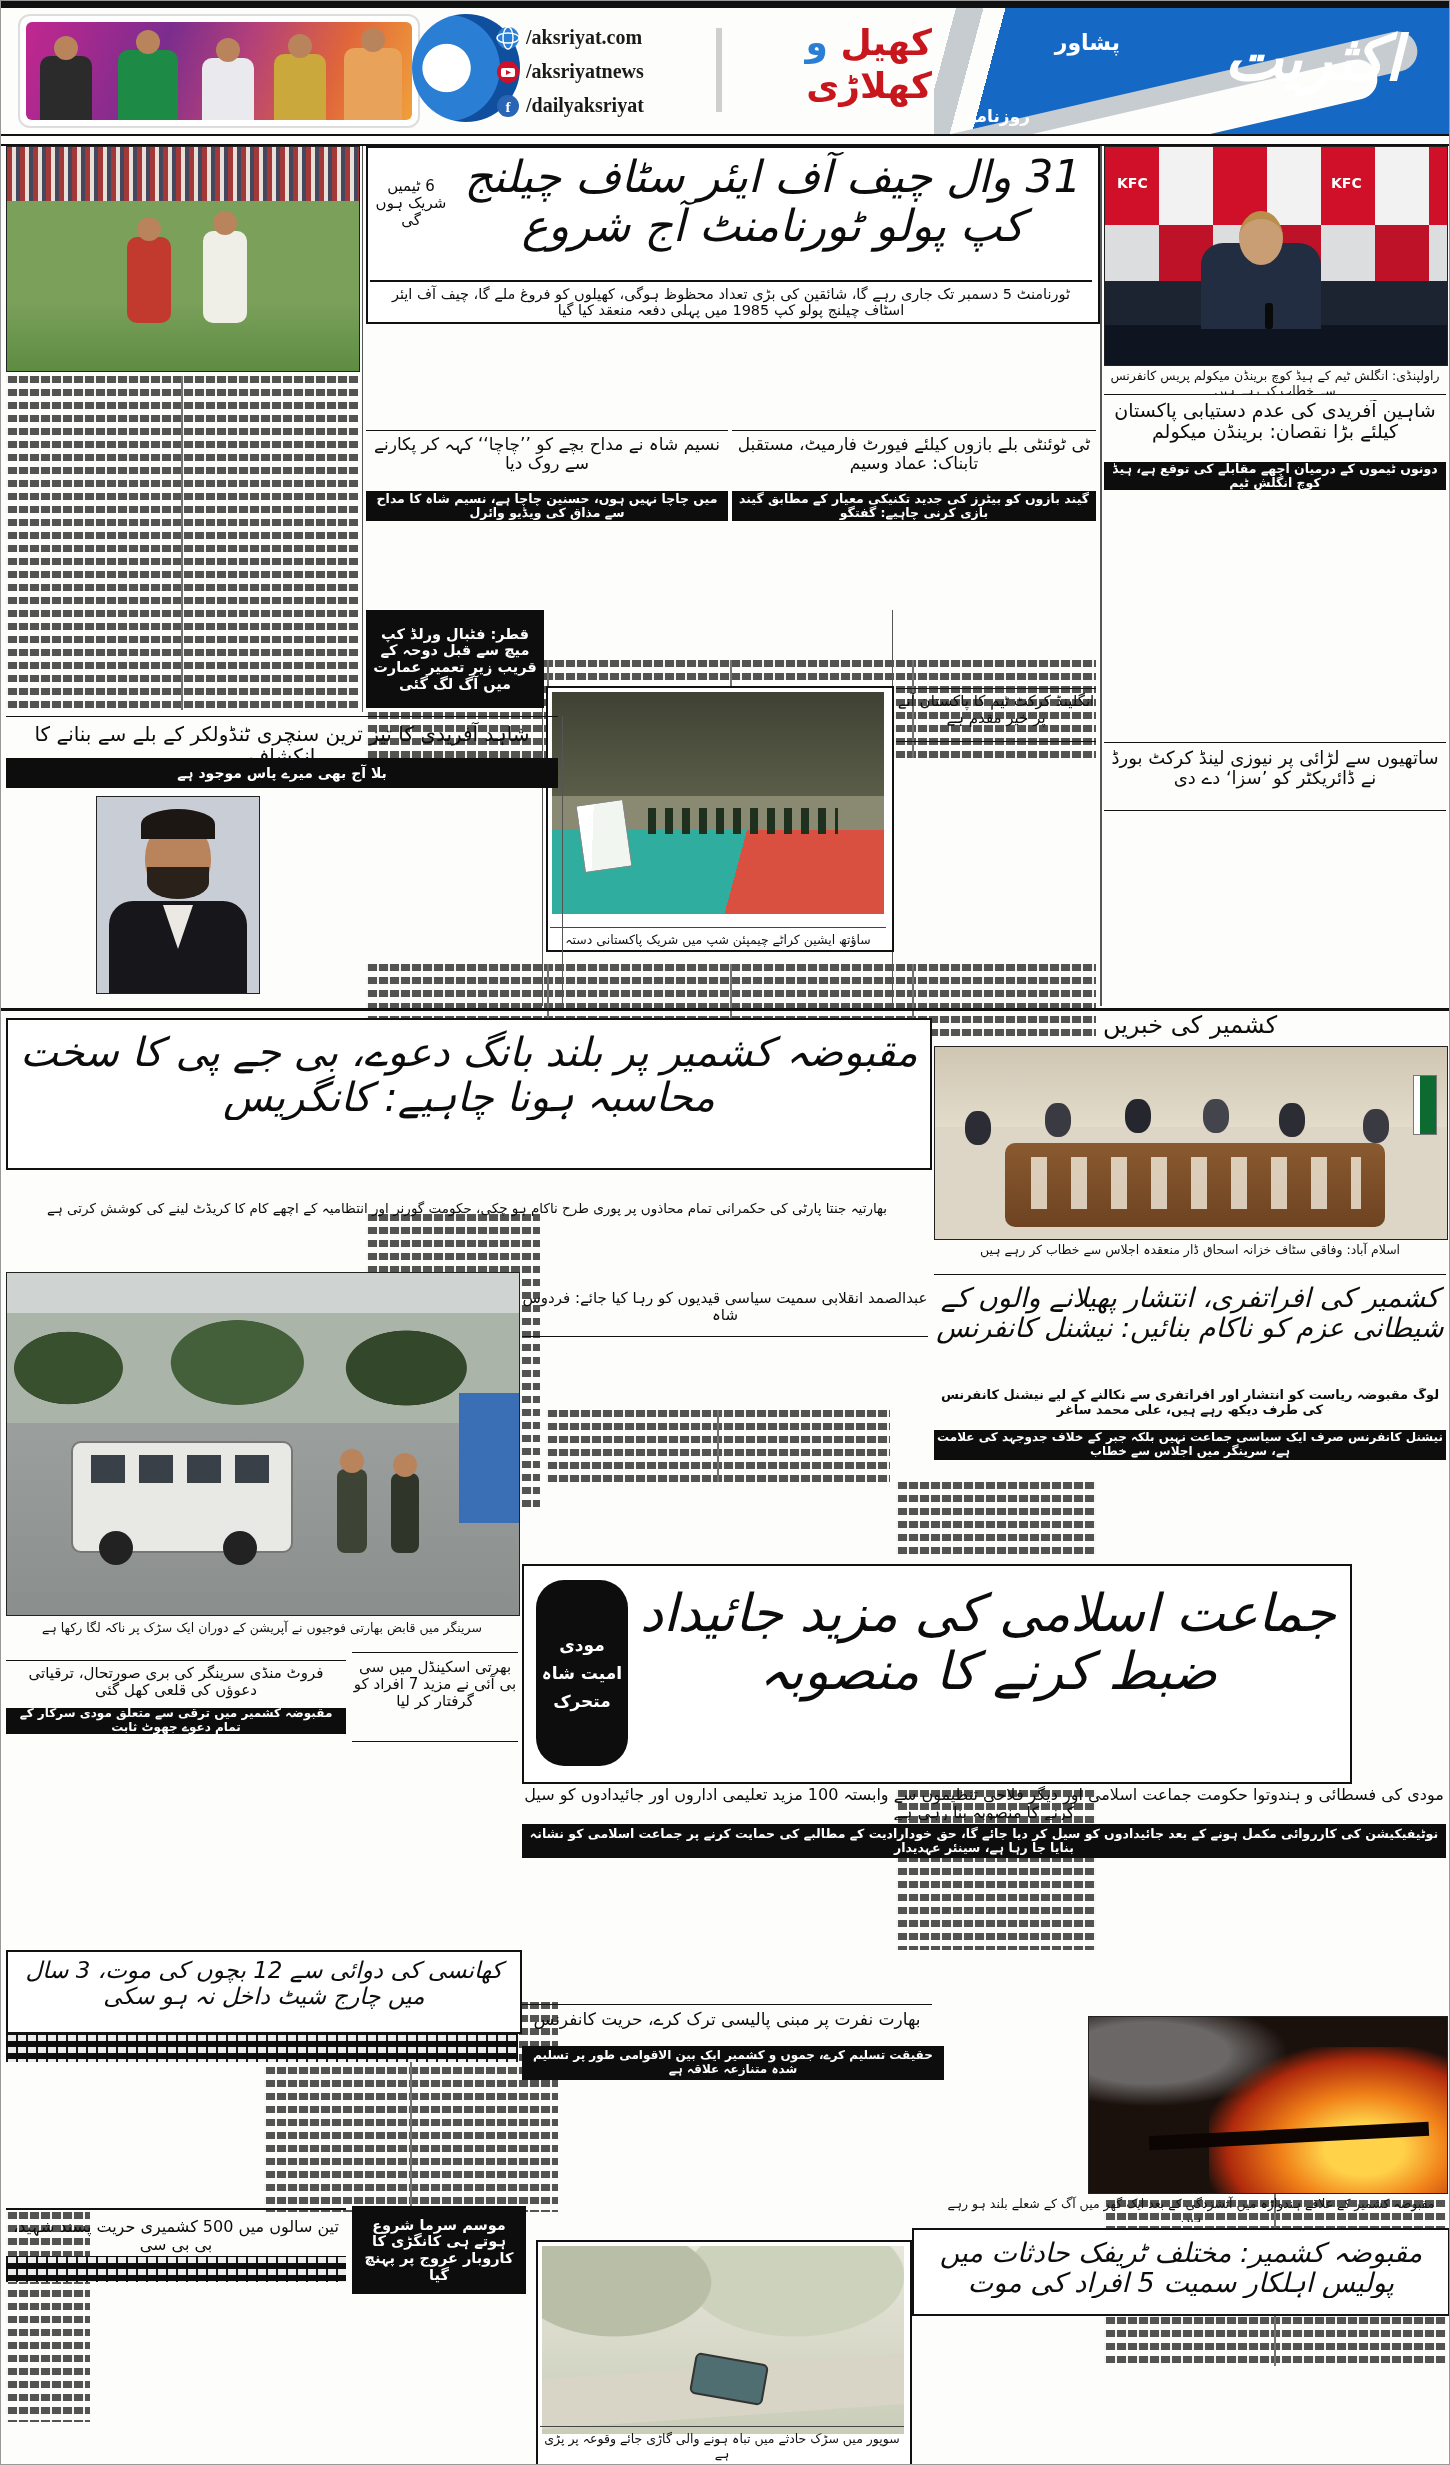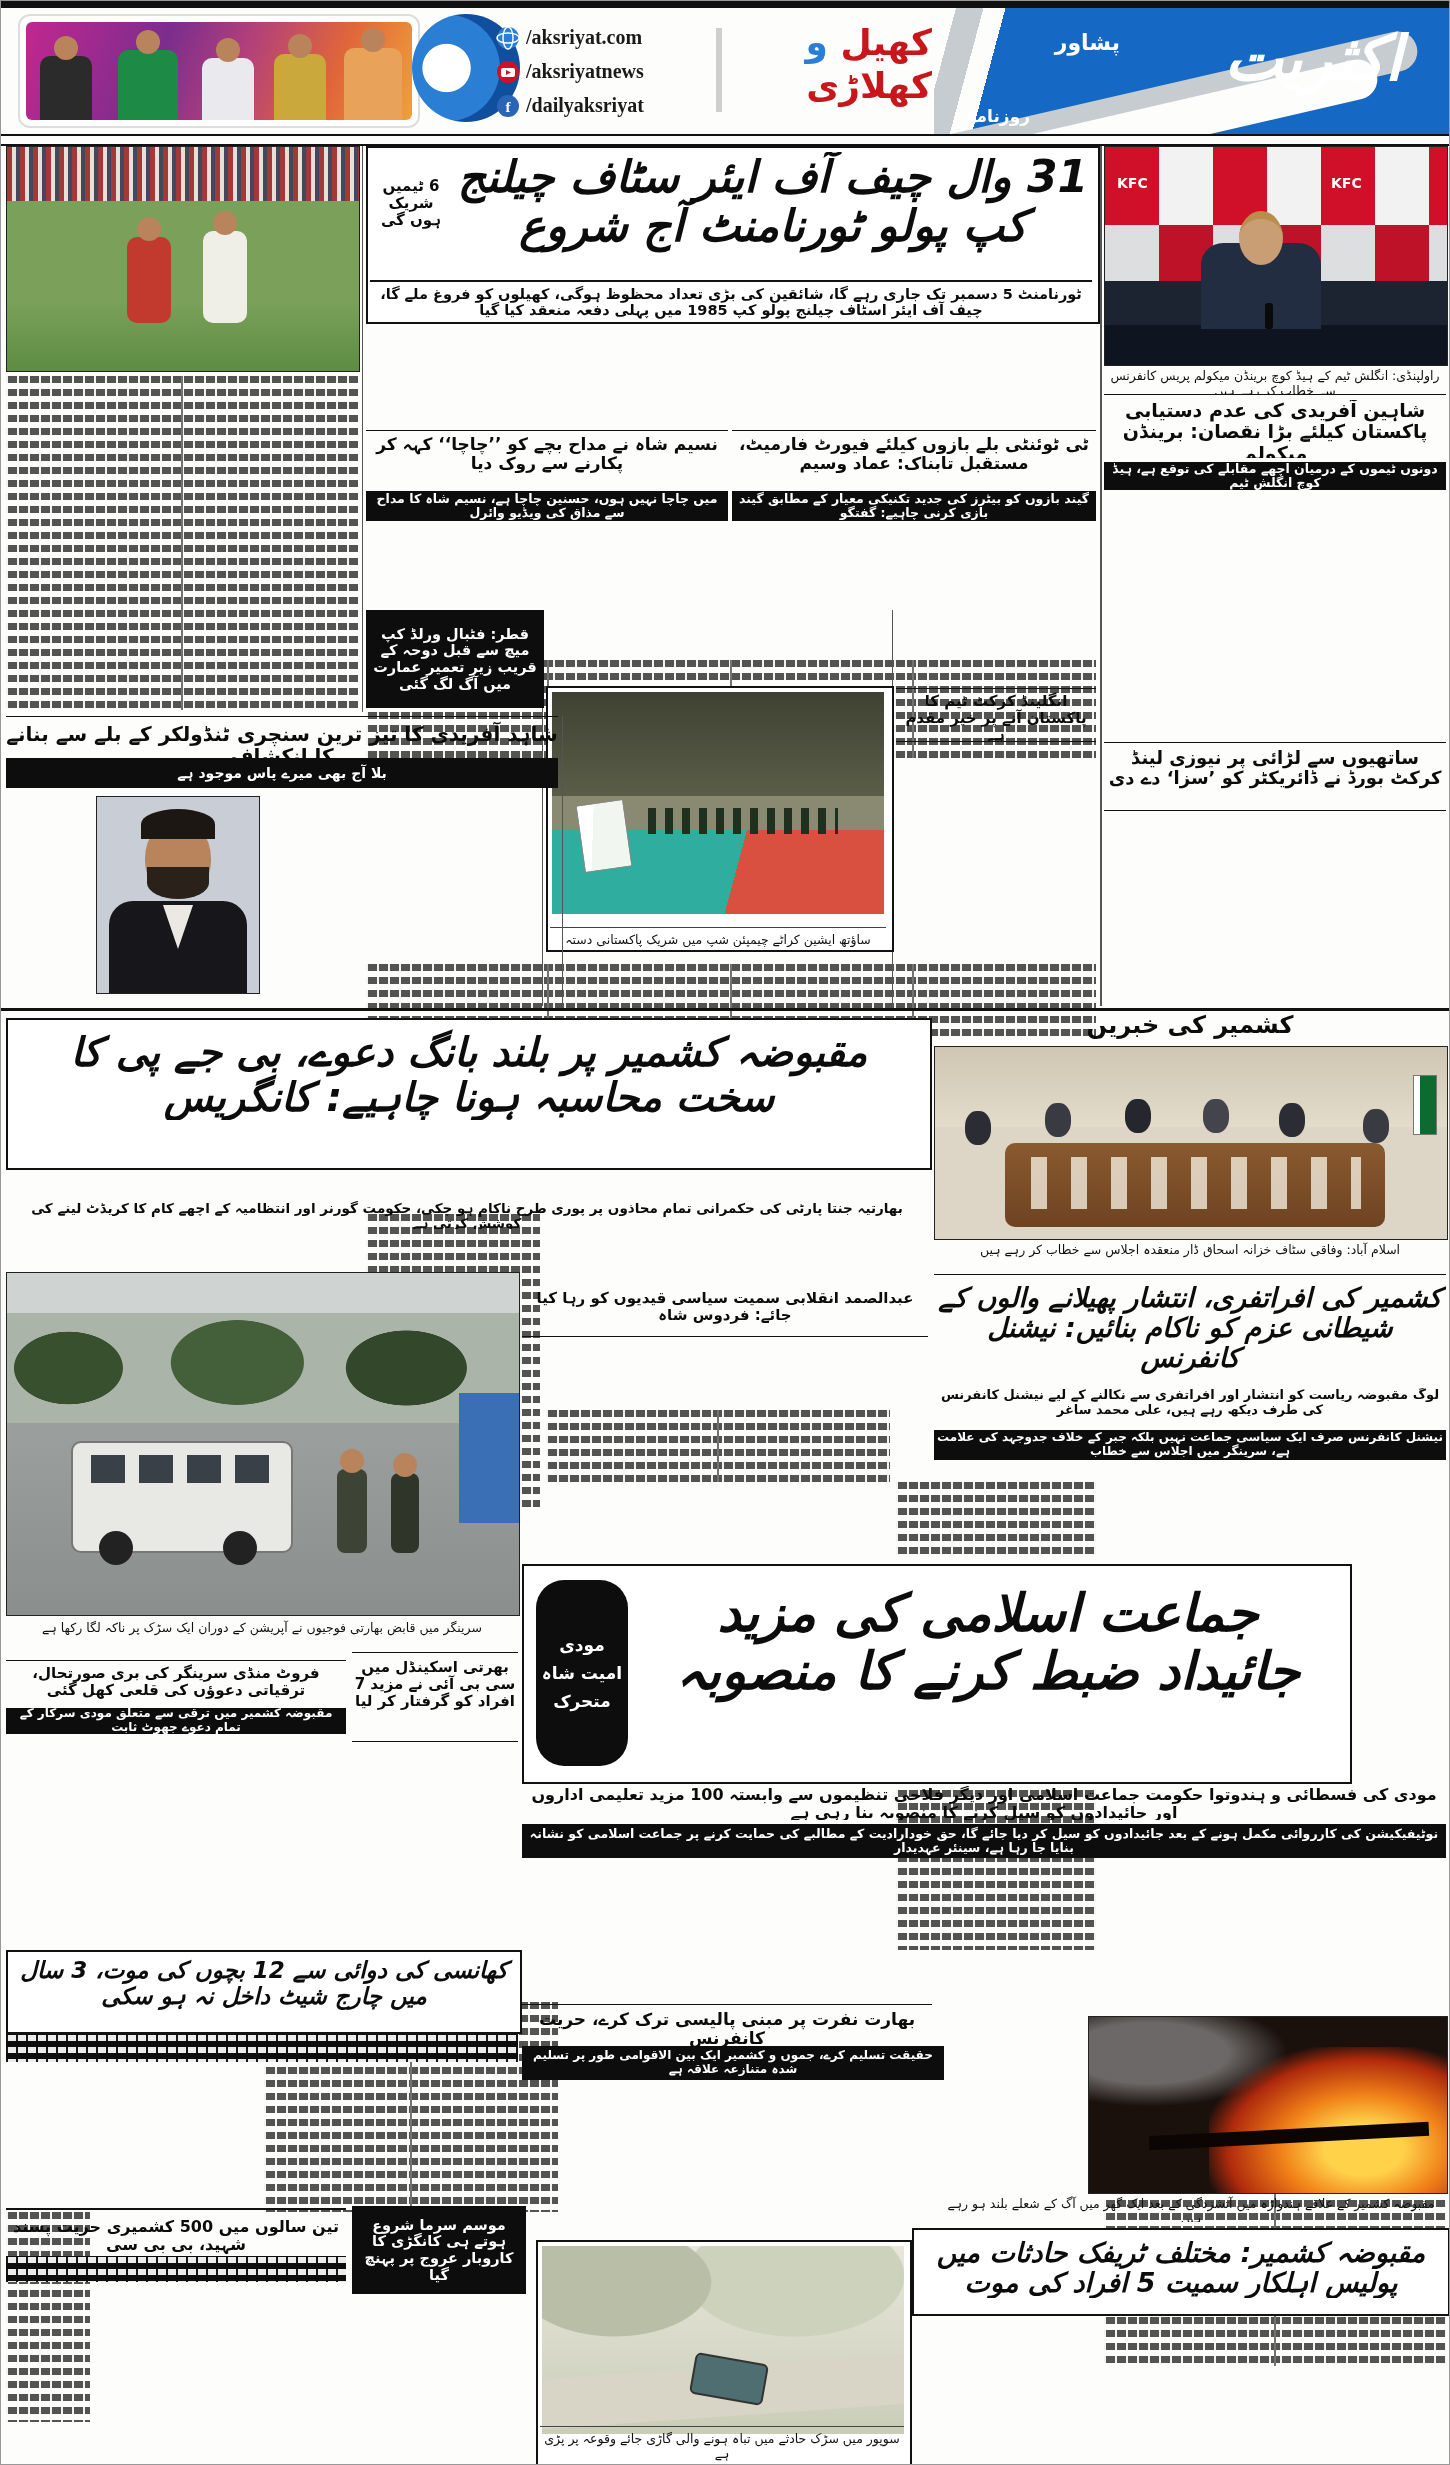--- a/index.html
+++ b/index.html
@@ -1,20 +1,20 @@
 <!DOCTYPE html>
 <html lang="ur"><head>
 <meta charset="utf-8">
 <style>
   html,body{margin:0;padding:0;background:#777;}
   .page{position:relative;width:1450px;height:2465px;margin:0 auto;background:#fdfdfb;
         font-family:"DejaVu Sans","Liberation Sans",sans-serif;overflow:hidden;}
   .abs{position:absolute;}
   .rtl{direction:rtl;unicode-bidi:embed;}
-  .hl{font-weight:700;text-align:center;line-height:1.12;color:#0c0c0c;overflow:hidden;}
+  .hl{font-weight:400;text-align:center;line-height:1.12;color:#0c0c0c;overflow:hidden;}
   .ital{font-style:italic;}
   .bar{background:#0d0d0d;color:#fff;font-weight:700;display:flex;align-items:center;justify-content:center;
        text-align:center;line-height:1.15;overflow:hidden;}
   .box{border:2px solid #111;background:#fff;}
   .cap{font-size:12.5px;text-align:center;color:#111;line-height:1.2;overflow:hidden;}
   .photo{overflow:hidden;border:1px solid #222;background:#9aa;}
   .sim{position:relative;opacity:.82;background-image:
         repeating-linear-gradient(90deg, rgba(253,253,251,.95) 0 2px, transparent 2px 11px),
         repeating-linear-gradient(180deg,#2e2e2e 0 7px, transparent 7px 13px);}
   .sim-inv{background-color:#0d0d0d;background-image:

